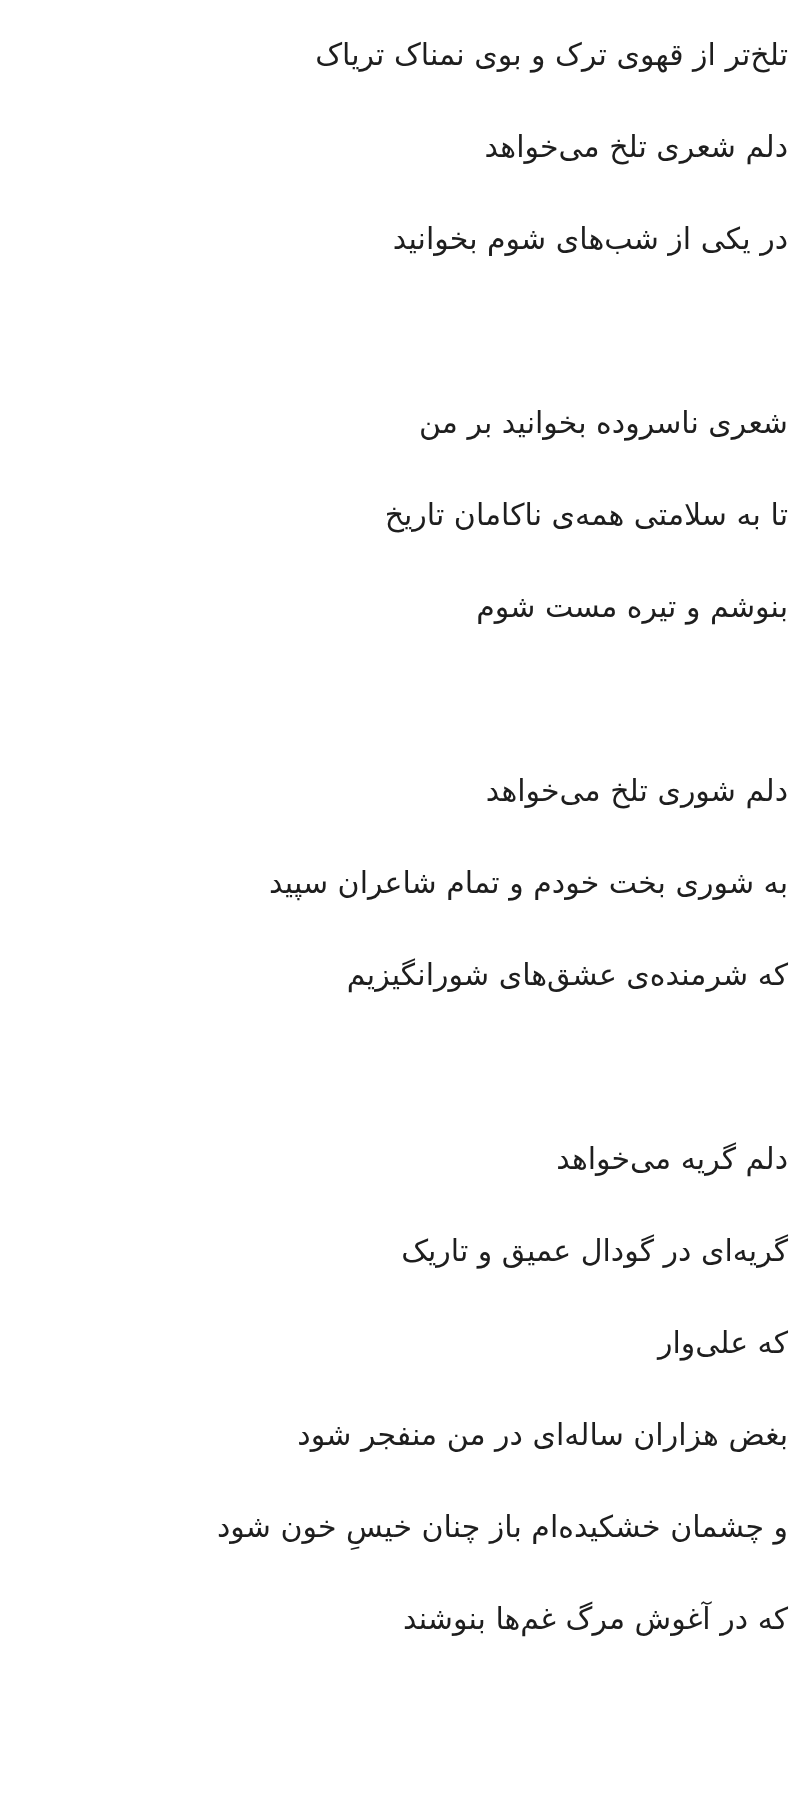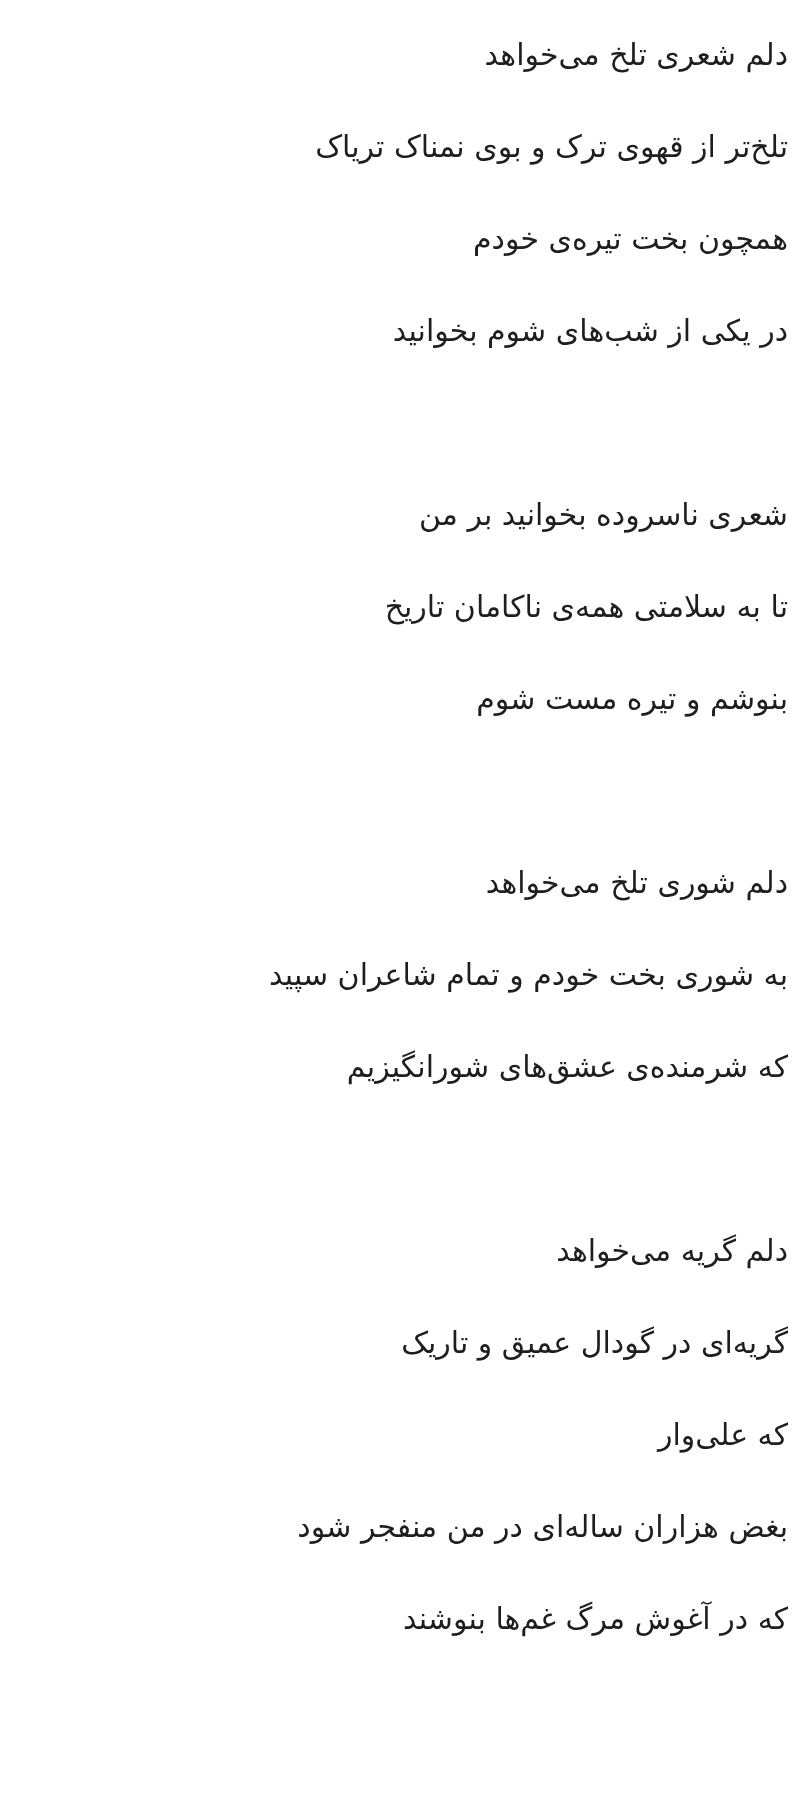--- a/index.html
+++ b/index.html
@@ -37,39 +37,39 @@
   .stanza-gap {
     height: 92px;
   }
 </style>
 </head>
 <body style="background: rgb(255, 255, 255);">
 
 <main class="poem" style="color: rgb(30, 30, 30);">
   <div id="poem-body">
       <div class="stanza">
+        <div class="line">تلخ‌تر از قهوی ترک و بوی نمناک تریاک</div>
         <div class="line">دلم شعری تلخ می‌خواهد</div>
-        <div class="line">تلخ‌تر از قهوی ترک و بوی نمناک تریاک</div>
-        <div class="line">همچون بخت تیره‌ی خودم</div>
         <div class="line">در یکی از شب‌های شوم بخوانید</div>
       </div>
       <div class="stanza-gap"></div>
       <div class="stanza">
         <div class="line">شعری ناسروده بخوانید بر من</div>
         <div class="line">تا به سلامتی همه‌ی ناکامان تاریخ</div>
         <div class="line">بنوشم و تیره مست شوم</div>
       </div>
       <div class="stanza-gap"></div>
       <div class="stanza">
         <div class="line">دلم شوری تلخ می‌خواهد</div>
         <div class="line">به شوری بخت خودم و تمام شاعران سپید</div>
         <div class="line">که شرمنده‌ی عشق‌های شورانگیزیم</div>
       </div>
       <div class="stanza-gap"></div>
       <div class="stanza">
         <div class="line">دلم گریه می‌خواهد</div>
         <div class="line">گریه‌ای در گودال عمیق و تاریک</div>
         <div class="line">که علی‌وار</div>
         <div class="line">بغض هزاران ساله‌ای در من منفجر شود</div>
+        <div class="line">و چشمان خشکیده‌ام باز چنان خیسِ خون شود</div>
         <div class="line">که در آغوش مرگ غم‌ها بنوشند</div>
       </div>
     </div>
 </main>
 
 </body></html>

